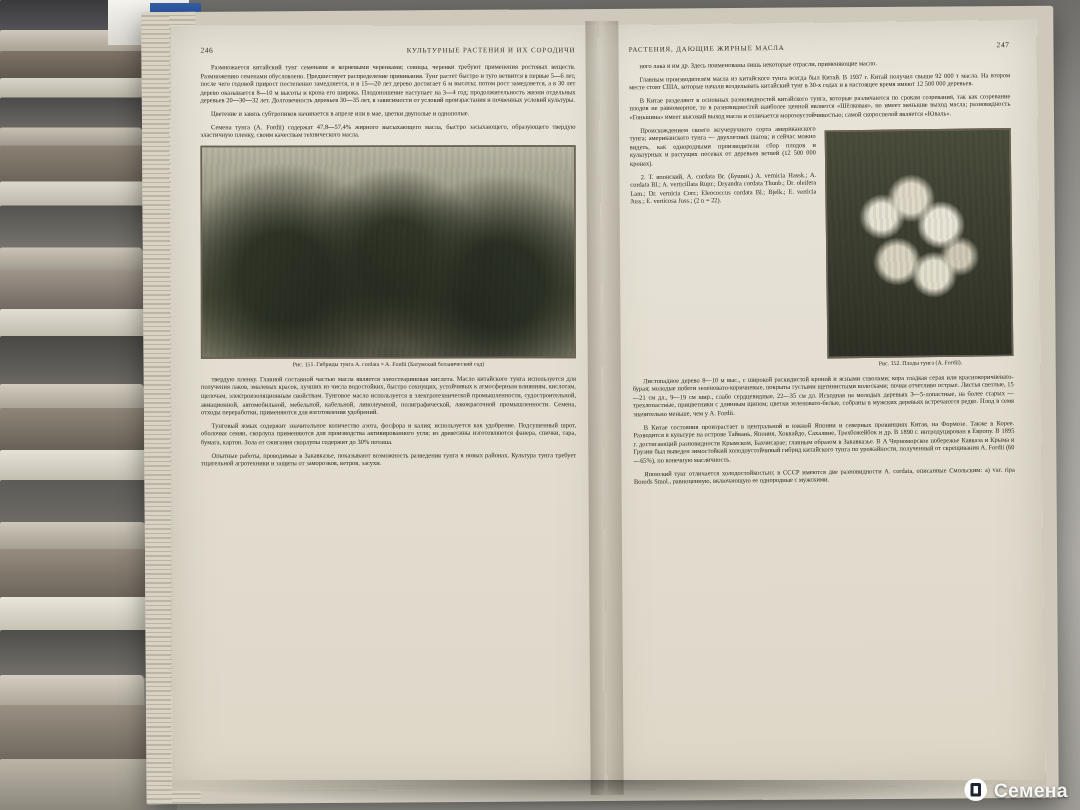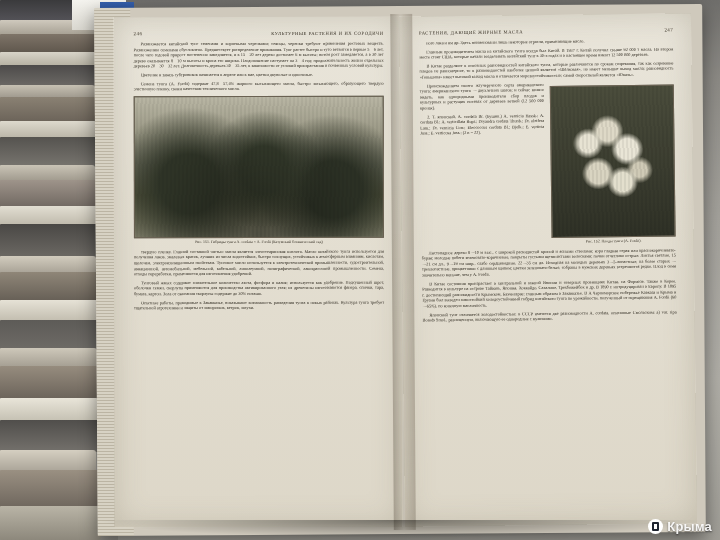--- a/index.html
+++ b/index.html
@@ -260,15 +260,15 @@
       </div>
     </div>
 
     <div class="gutter"></div>
   </div>
 
   <div class="shadow"></div>
 
   <div class="watermark">
     <span class="wm-logo"></span>
-    <span>Крыма</span>
+    <span>Семена</span>
   </div>
 </div>
 
 </body></html>

